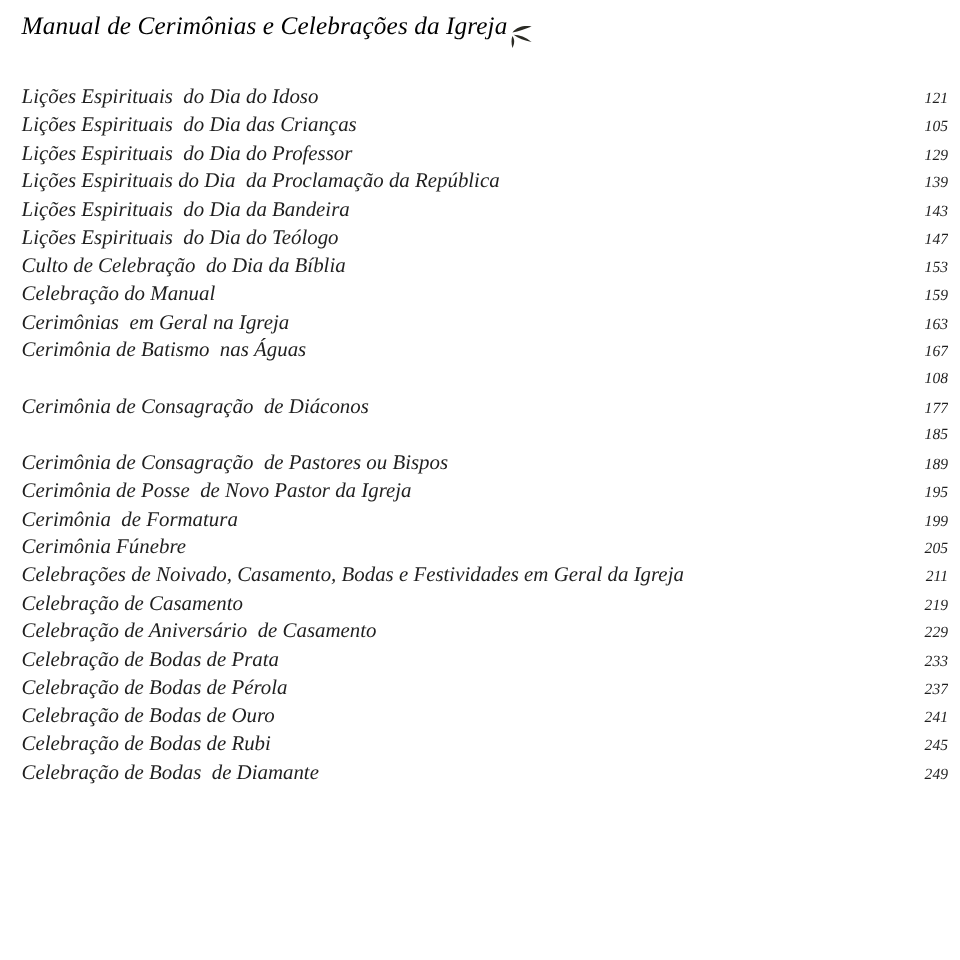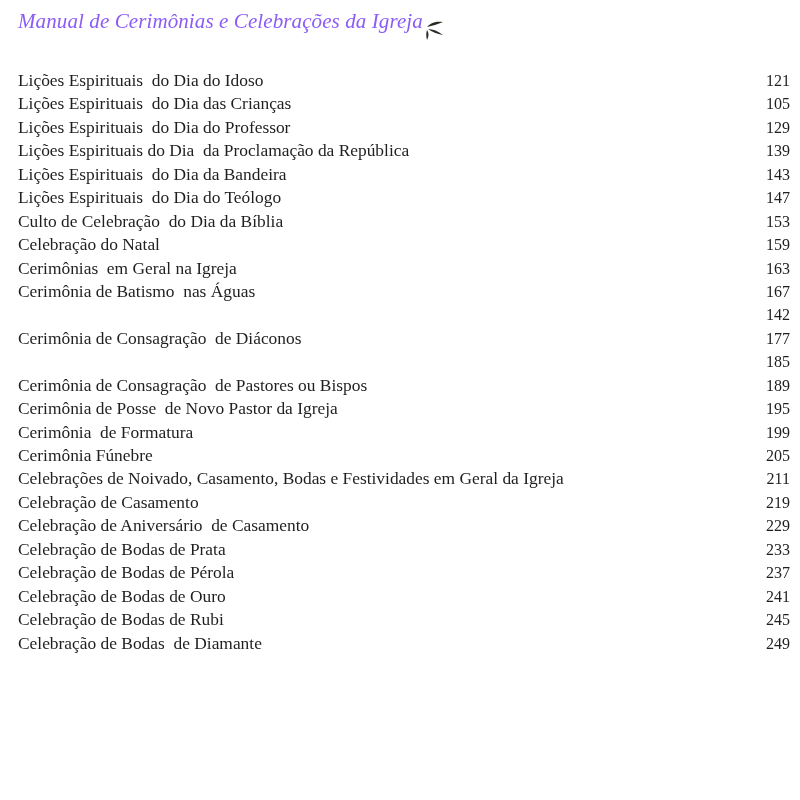--- a/index.html
+++ b/index.html
@@ -20,21 +20,21 @@
       left: 18px;
       top: 6px;
       height: 30px;
       display: flex;
       align-items: flex-end;
     }
     .header-title {
       font-style: italic;
       font-size: 21px;
       letter-spacing: 0.1px;
-      color: #8b5cf6;
+      color: #000000;
       line-height: 30px;
     }
     .leaf-ornament {
       display: inline-block;
       width: 22px;
       height: 22px;
       margin-left: 1px;
       position: relative;
       top: 4px;
     }
@@ -45,20 +45,21 @@
       width: 772px;
     }
     .toc-row {
       display: flex;
       align-items: baseline;
       height: 23.45px;
       font-size: 17.4px;
       line-height: 23.45px;
       white-space: nowrap;
       overflow: hidden;
+      font-style: italic;
     }
     .toc-title {
       flex: 0 0 auto;
       white-space: pre;
     }
     .toc-leader {
       flex: 1 1 auto;
       overflow: hidden;
       position: relative;
       margin: 0 1px;
@@ -69,21 +70,21 @@
       position: absolute;
       left: 0;
       bottom: -1px;
       font-size: 12px;
       letter-spacing: 0.6px;
       color: #333333;
       white-space: nowrap;
     }
     .toc-page {
       flex: 0 0 auto;
-      font-size: 16px;
+      font-size: 13px;
       text-align: right;
       min-width: 30px;
     }
   </style>
 </head>
 <body>
 
 <div class="header">
   <span class="header-title">Manual de Cerimônias e Celebrações da Igreja</span>
   <span class="leaf-ornament">
@@ -125,37 +126,37 @@
       <span class="toc-title">Lições Espirituais  do Dia do Teólogo</span>
       <span class="toc-leader"></span>
       <span class="toc-page">147</span>
     </div>
     <div class="toc-row">
       <span class="toc-title">Culto de Celebração  do Dia da Bíblia</span>
       <span class="toc-leader"></span>
       <span class="toc-page">153</span>
     </div>
     <div class="toc-row">
-      <span class="toc-title">Celebração do Natal</span>
+      <span class="toc-title">Celebração do Manual</span>
       <span class="toc-leader"></span>
       <span class="toc-page">159</span>
     </div>
     <div class="toc-row">
       <span class="toc-title">Cerimônias  em Geral na Igreja</span>
       <span class="toc-leader"></span>
       <span class="toc-page">163</span>
     </div>
     <div class="toc-row">
       <span class="toc-title">Cerimônia de Batismo  nas Águas</span>
       <span class="toc-leader"></span>
       <span class="toc-page">167</span>
     </div>
     <div class="toc-row">
       <span class="toc-leader"></span>
-      <span class="toc-page">142</span>
+      <span class="toc-page">108</span>
     </div>
     <div class="toc-row">
       <span class="toc-title">Cerimônia de Consagração  de Diáconos</span>
       <span class="toc-leader"></span>
       <span class="toc-page">177</span>
     </div>
     <div class="toc-row">
       <span class="toc-leader"></span>
       <span class="toc-page">185</span>
     </div>

